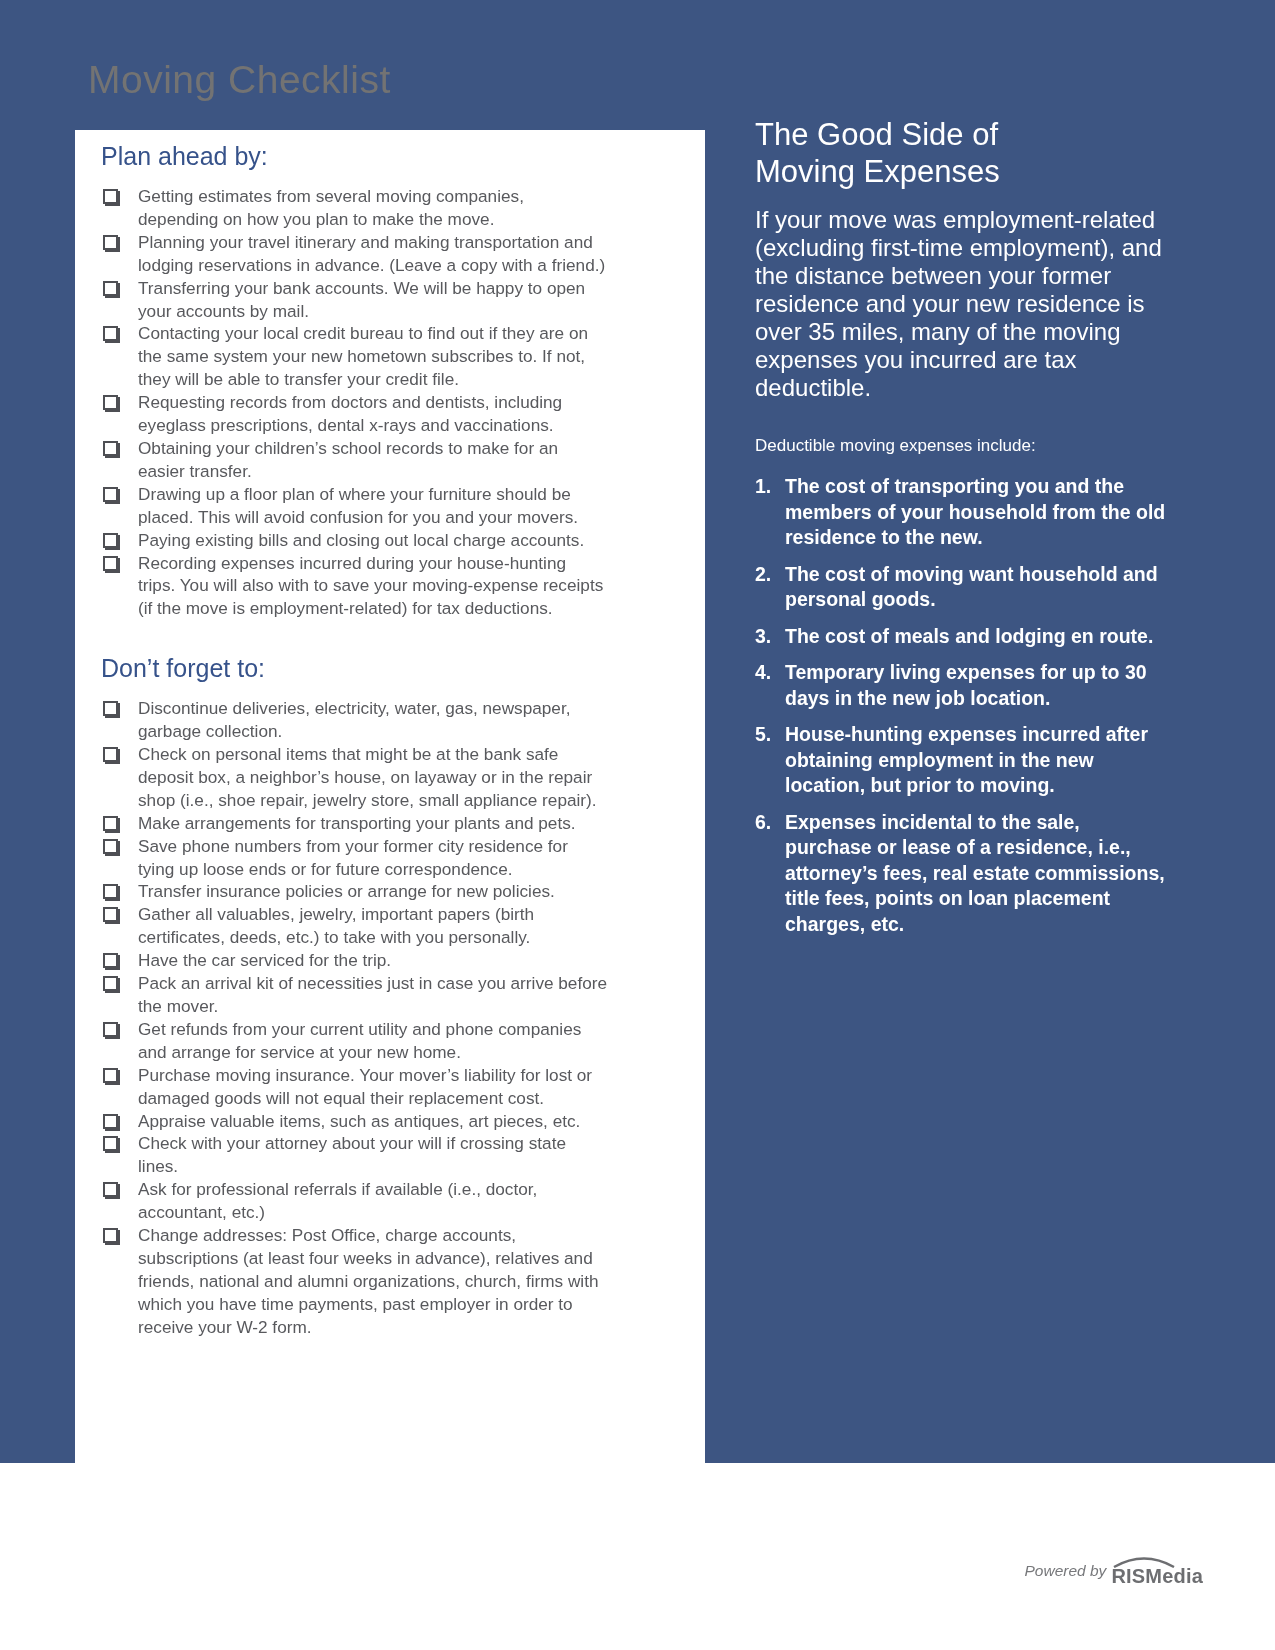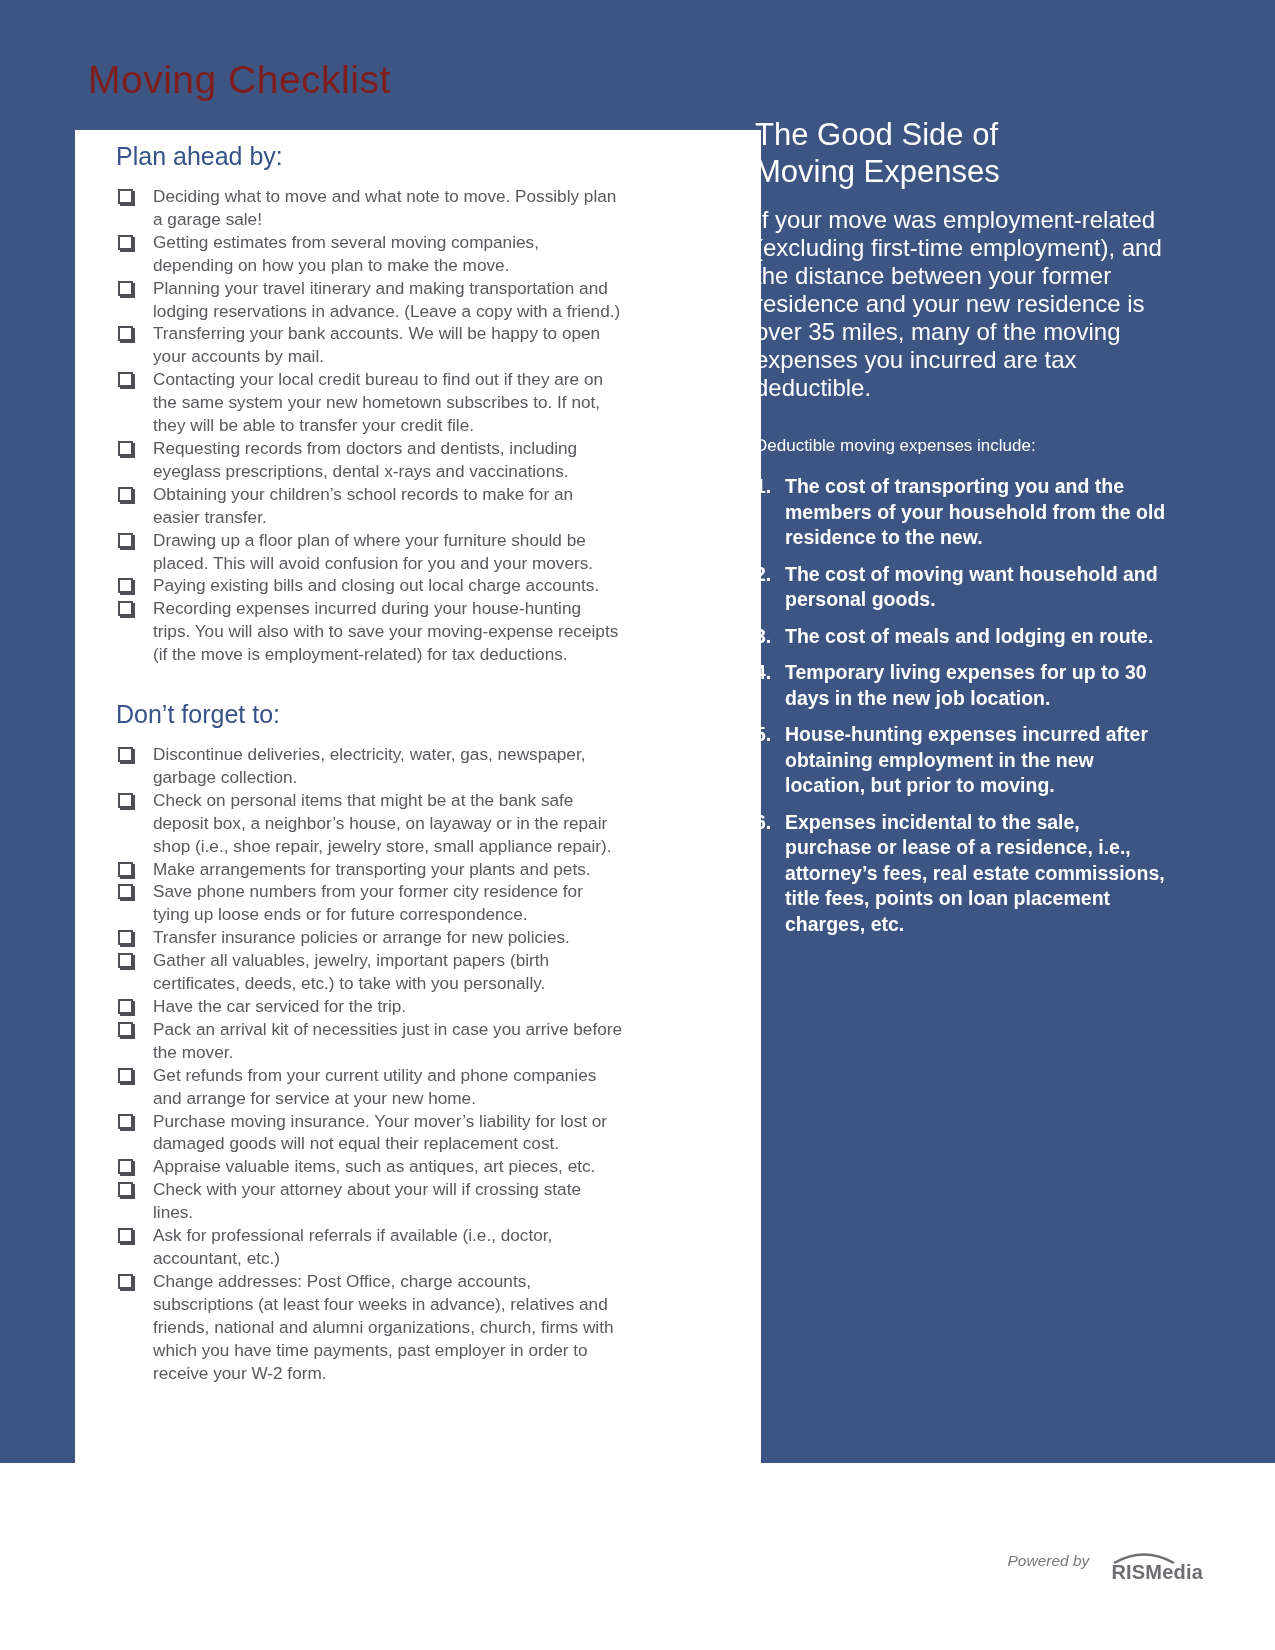--- a/index.html
+++ b/index.html
@@ -6,25 +6,25 @@
   .page{
     position:relative;width:1275px;height:1650px;background:#ffffff;
     font-family:"Liberation Sans", sans-serif;overflow:hidden;
   }
   .blue-bg{
     position:absolute;left:0;top:0;width:1275px;height:1463px;
     background:#3d5582;
   }
   .page-title{
     position:absolute;left:88px;top:58px;
-    color:#7f1d1d;font-size:39px;font-weight:400;letter-spacing:0.5px;
+    color:#737373;font-size:39px;font-weight:400;letter-spacing:0.5px;
   }
   .white-panel{
-    position:absolute;left:75px;top:130px;width:686px;height:1478px;
-    background:#ffffff;box-sizing:border-box;padding:12px 20px 0 41px;
+    position:absolute;left:75px;top:130px;width:630px;height:1478px;
+    background:#ffffff;box-sizing:border-box;padding:12px 20px 0 26px;
   }
   .section-heading{
     color:#36528a;font-size:25px;font-weight:400;margin:0 0 14px 0;
   }
   .section-heading.second{margin-top:34px;}
   ul.checklist{list-style:none;margin:0;padding:0;}
   ul.checklist li{
     display:flex;align-items:flex-start;
     color:#58595d;font-size:17.2px;line-height:22.9px;
   }
@@ -54,21 +54,21 @@
     margin:0 0 11px 0;width:412px;
   }
   ol.deductible .num{flex:0 0 30px;}
   .notes{margin-top:16px;}
   .notes p{
     font-style:italic;font-size:18px;line-height:25.5px;
     margin:0 0 24px 0;width:418px;
   }
   .footer{
     position:absolute;right:72px;top:1552px;height:40px;
-    display:flex;align-items:flex-start;gap:22px;
+    display:flex;align-items:center;gap:5px;
   }
   .powered-by{
     font-style:italic;color:#77787b;font-size:15.5px;padding-bottom:3px;
   }
   .brand-wrap{position:relative;display:inline-block;padding-top:9px;}
   .brand{
     color:#6d6e71;font-size:20px;font-weight:700;letter-spacing:0.2px;
   }
   .brand-arc{position:absolute;top:0;left:1px;}
 </style>
@@ -78,24 +78,20 @@
 <div class="page">
 
   <div class="blue-bg"></div>
 
   <div class="page-title">Moving Checklist</div>
 
   <div class="white-panel">
     <h2 class="section-heading">Plan ahead by:</h2>
     <ul class="checklist">
 
-    <li>
-        <span class="cbx"></span>
-        <span class="item-text">Deciding what to move and what note to move. Possibly plan a garage sale!</span>
-      </li>
         <li>
         <span class="cbx"></span>
         <span class="item-text">Getting estimates from several moving companies, depending on how you plan to make the move.</span>
       </li>
         <li>
         <span class="cbx"></span>
         <span class="item-text">Planning your travel itinerary and making transportation and lodging reservations in advance. (Leave a copy with a friend.)</span>
       </li>
         <li>
         <span class="cbx"></span>

